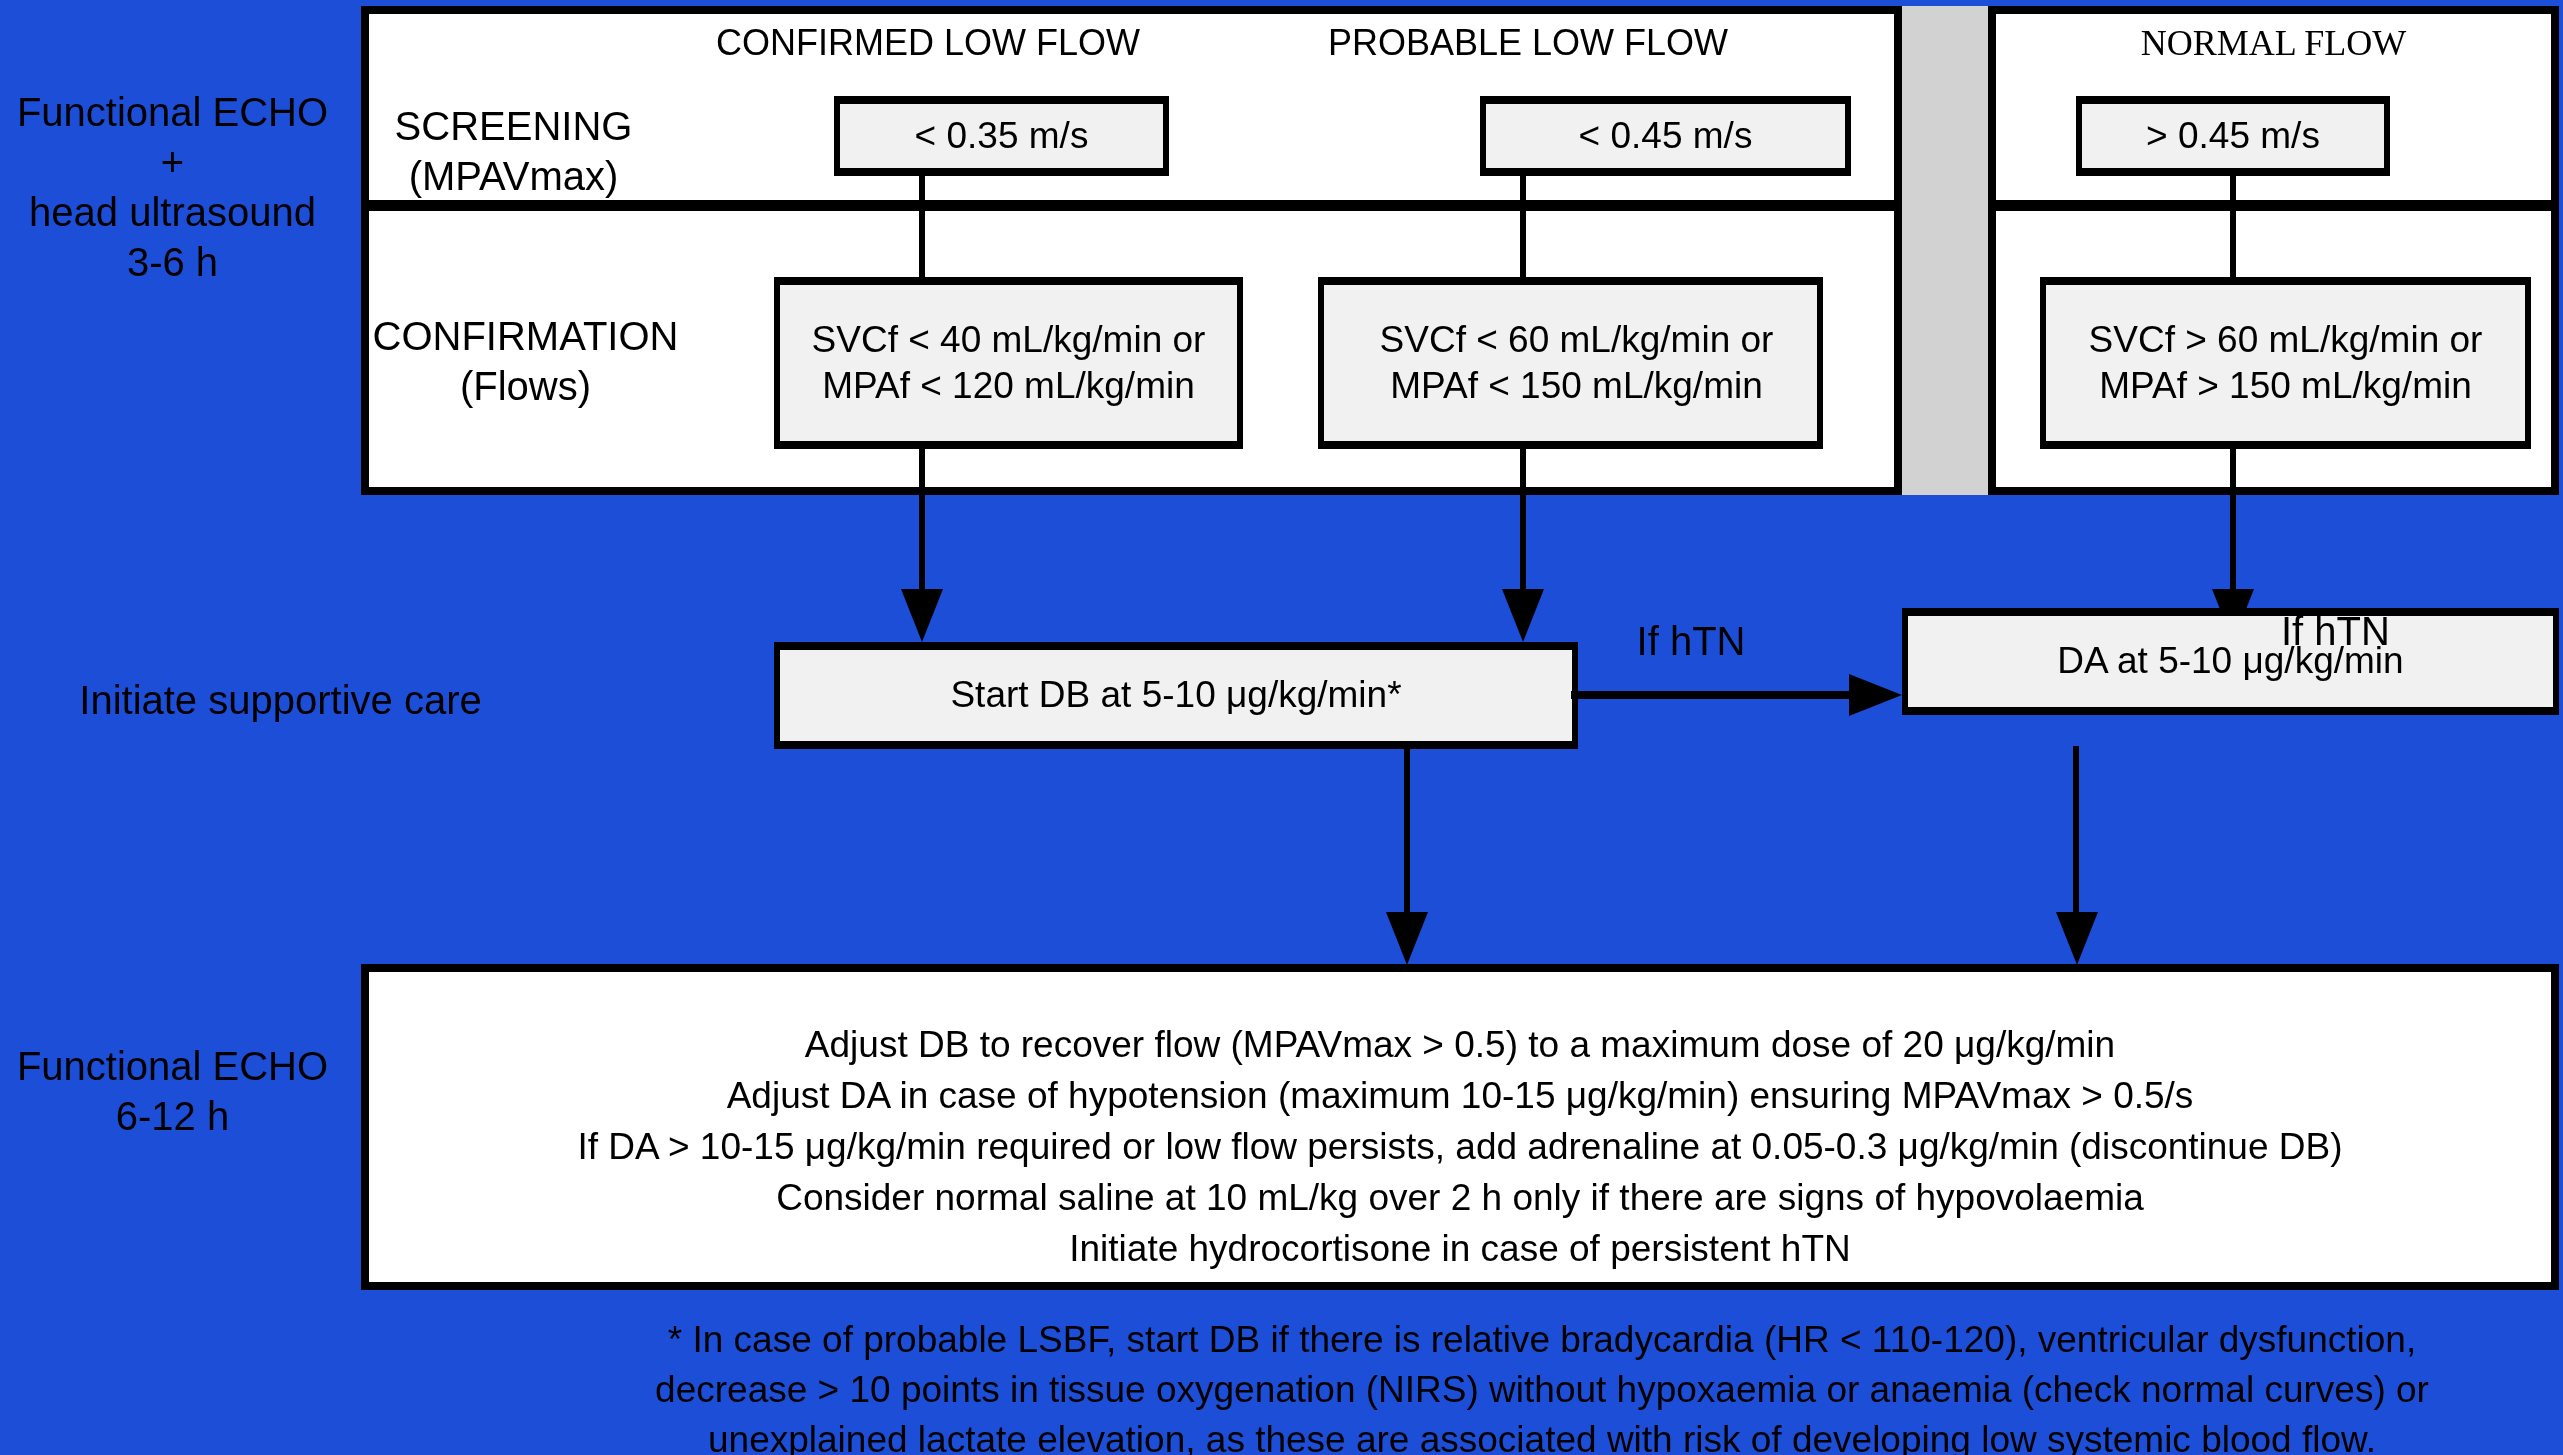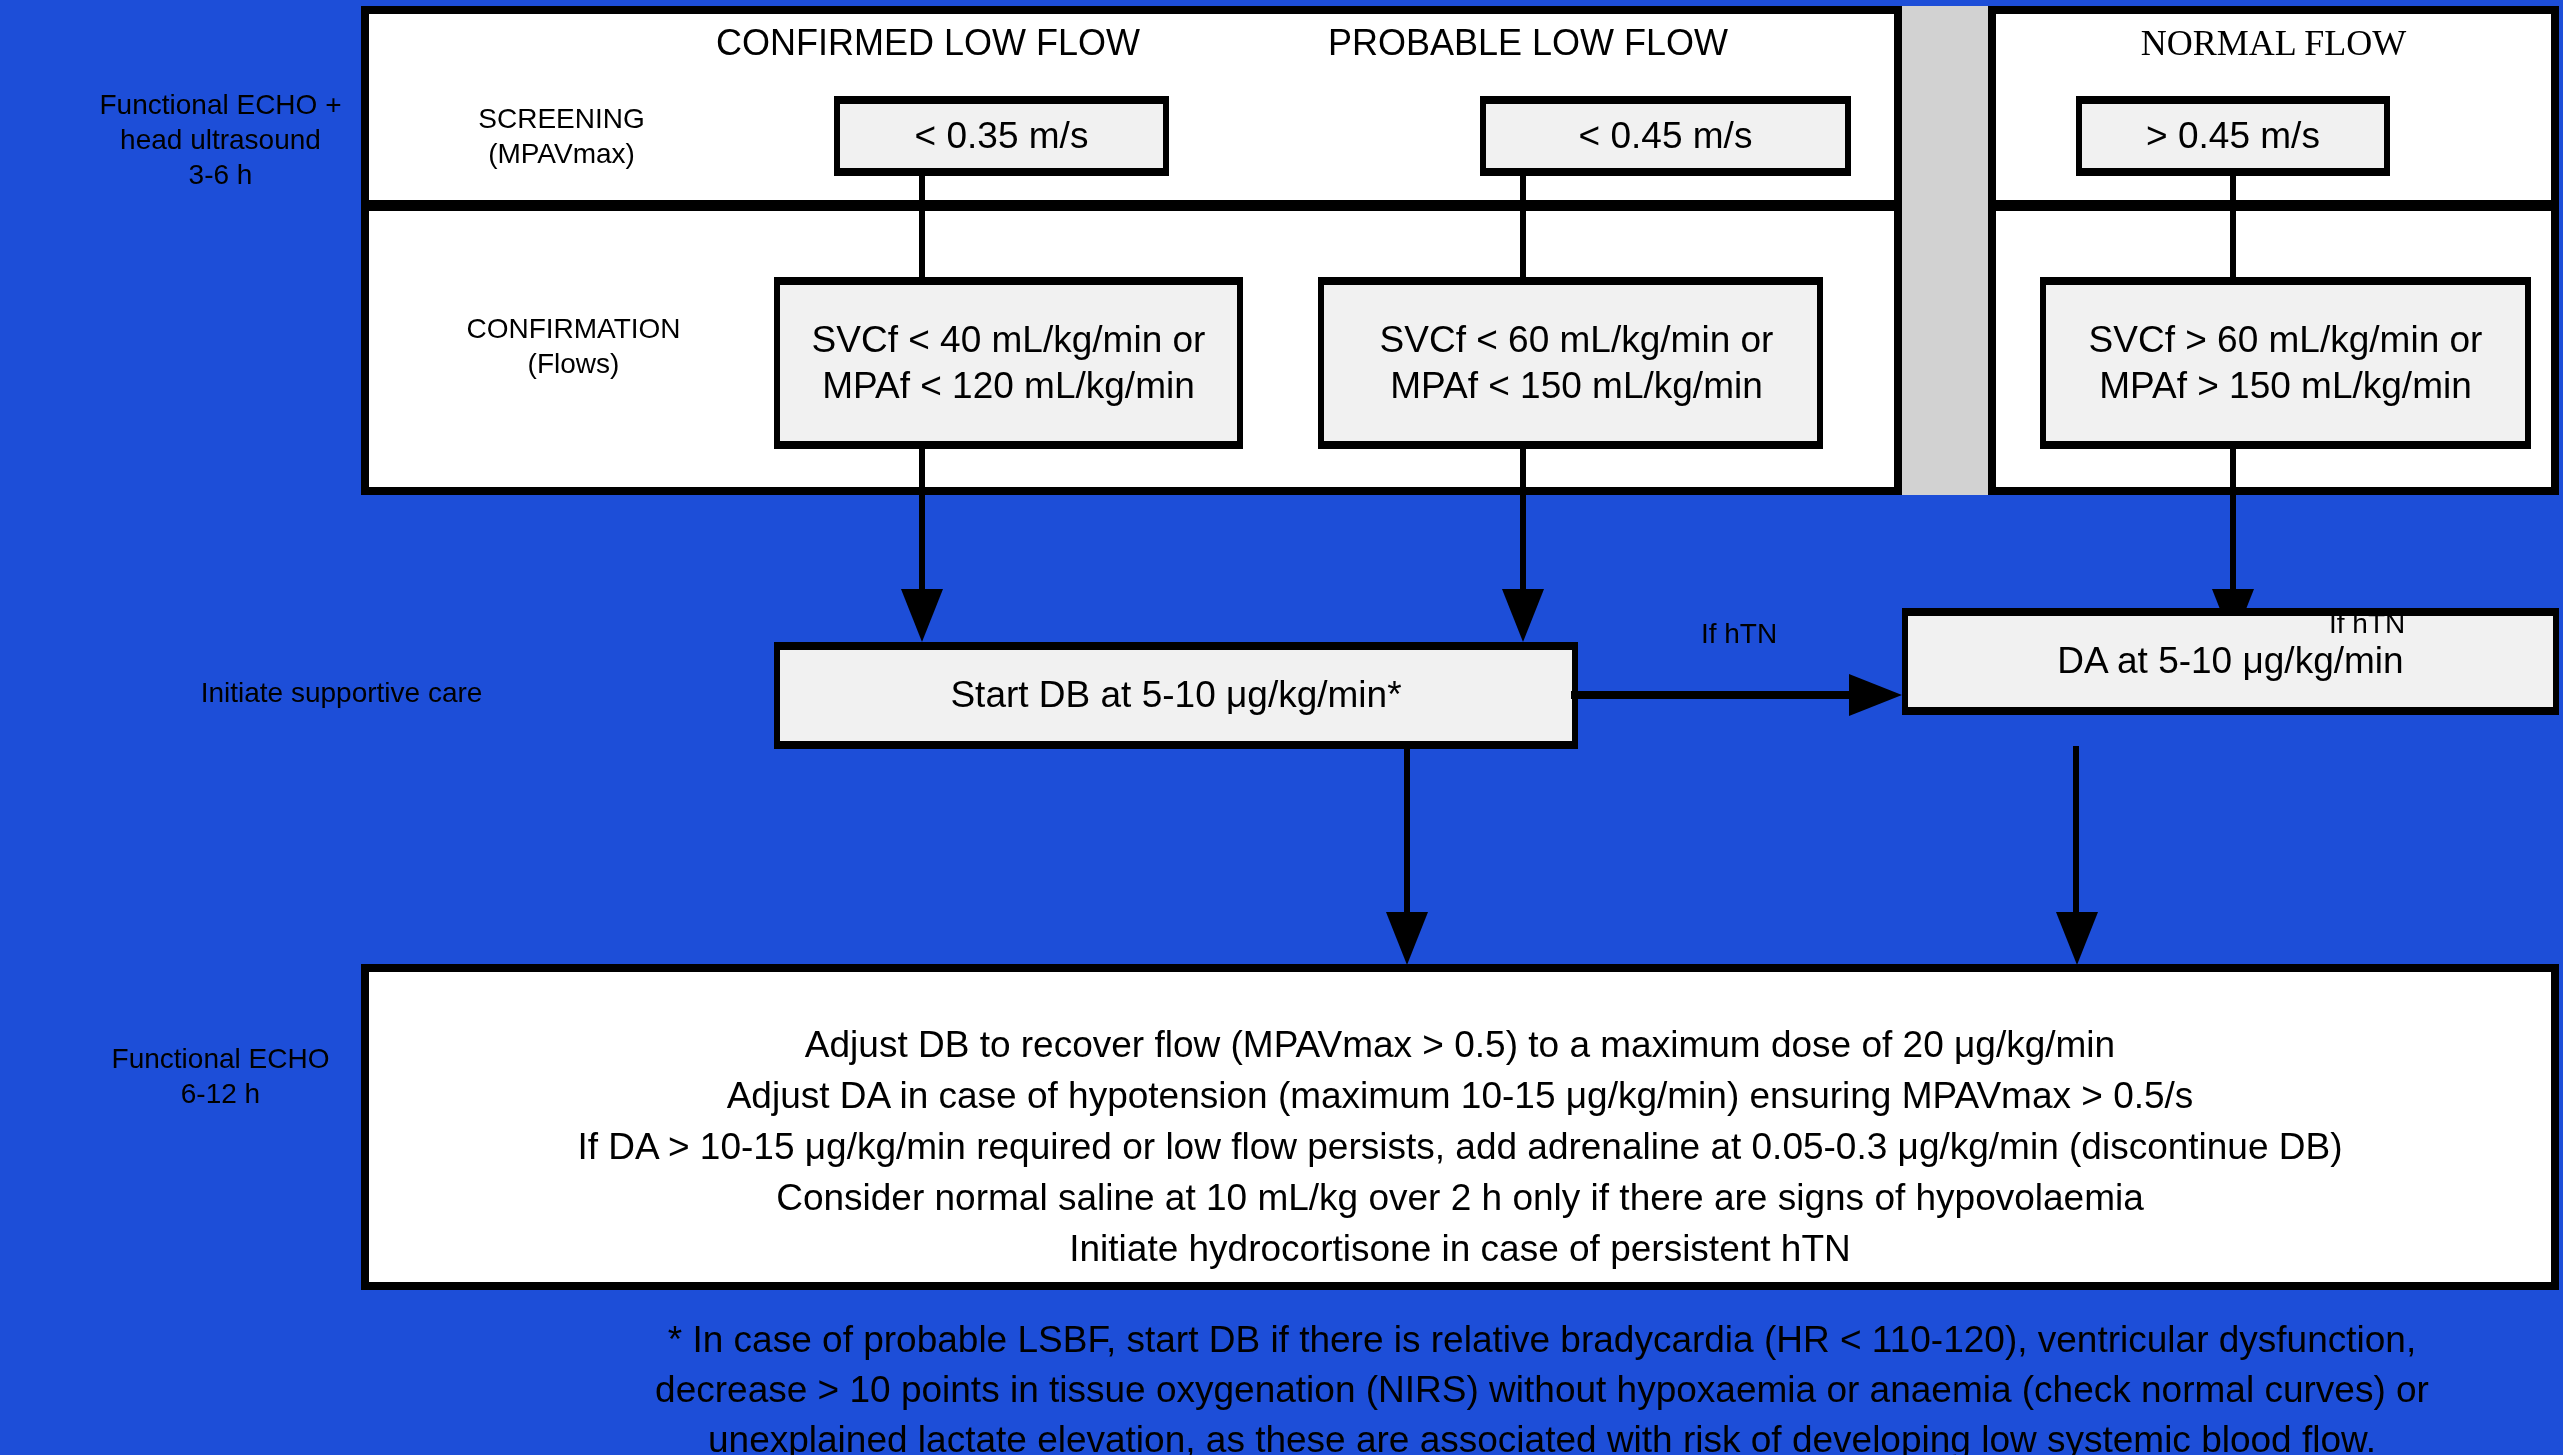--- a/index.html
+++ b/index.html
@@ -19,21 +19,21 @@
     position:absolute; background:#f1f1f1; box-sizing:border-box;
     border-style:solid; border-color:#000; border-width:8.8px 6.4px;
     display:flex; align-items:center; justify-content:center;
     text-align:center; font-size:37px; line-height:1.25; white-space:pre-line;
   }
   .bigbox {
     position:absolute; background:#fff; box-sizing:border-box; border:8.8px solid #000;
     text-align:center; font-size:37px; line-height:51px;
   }
   .lbl {
-    position:absolute; font-size:28px; line-height:1.25; text-align:center; white-space:pre-line;padding-left:48px;
+    position:absolute; font-size:40px; line-height:1.25; text-align:center; white-space:pre-line;
   }
   .hdr { position:absolute; font-size:36px; text-align:center; white-space:nowrap; }
   .arrow-down {
     position:absolute; width:0; height:0;
     border-left:21px solid transparent; border-right:21px solid transparent;
     border-top:53px solid #000;
   }
   .arrow-right {
     position:absolute; width:0; height:0;
     border-top:21px solid transparent; border-bottom:21px solid transparent;
@@ -60,21 +60,21 @@
   <div class="hdr" style="left:1993px; top:22.4px; width:561px;font-family:Liberation Serif, serif;">NORMAL FLOW</div>
 
   <div class="lbl" style="left:365px; top:101px; width:297px;">SCREENING
 (MPAVmax)</div>
   <div class="lbl" style="left:365px; top:311px; width:321px;">CONFIRMATION
 (Flows)</div>
 
   <div class="lbl" style="left:0px; top:87px; width:345px;">Functional ECHO +
 head ultrasound
 3-6 h</div>
-  <div class="lbl" style="left:13px; top:675px; width:561px;">Initiate supportive care</div>
+  <div class="lbl" style="left:0px; top:675px; width:561px;">Initiate supportive care</div>
   <div class="lbl" style="left:0px; top:1041px; width:345px;">Functional ECHO
 6-12 h</div>
 
   <div class="gbox" style="left:834px; top:96px; width:335px; height:80px;">&lt; 0.35 m/s</div>
   <div class="gbox" style="left:1480px; top:96px; width:371px; height:80px;">&lt; 0.45 m/s</div>
   <div class="gbox" style="left:2076px; top:96px; width:314px; height:80px;">&gt; 0.45 m/s</div>
 
   <div class="vline" style="left:919px; top:172px; height:108px;"></div>
   <div class="vline" style="left:1520px; top:172px; height:108px;"></div>
   <div class="vline" style="left:2230px; top:172px; height:108px;"></div>

